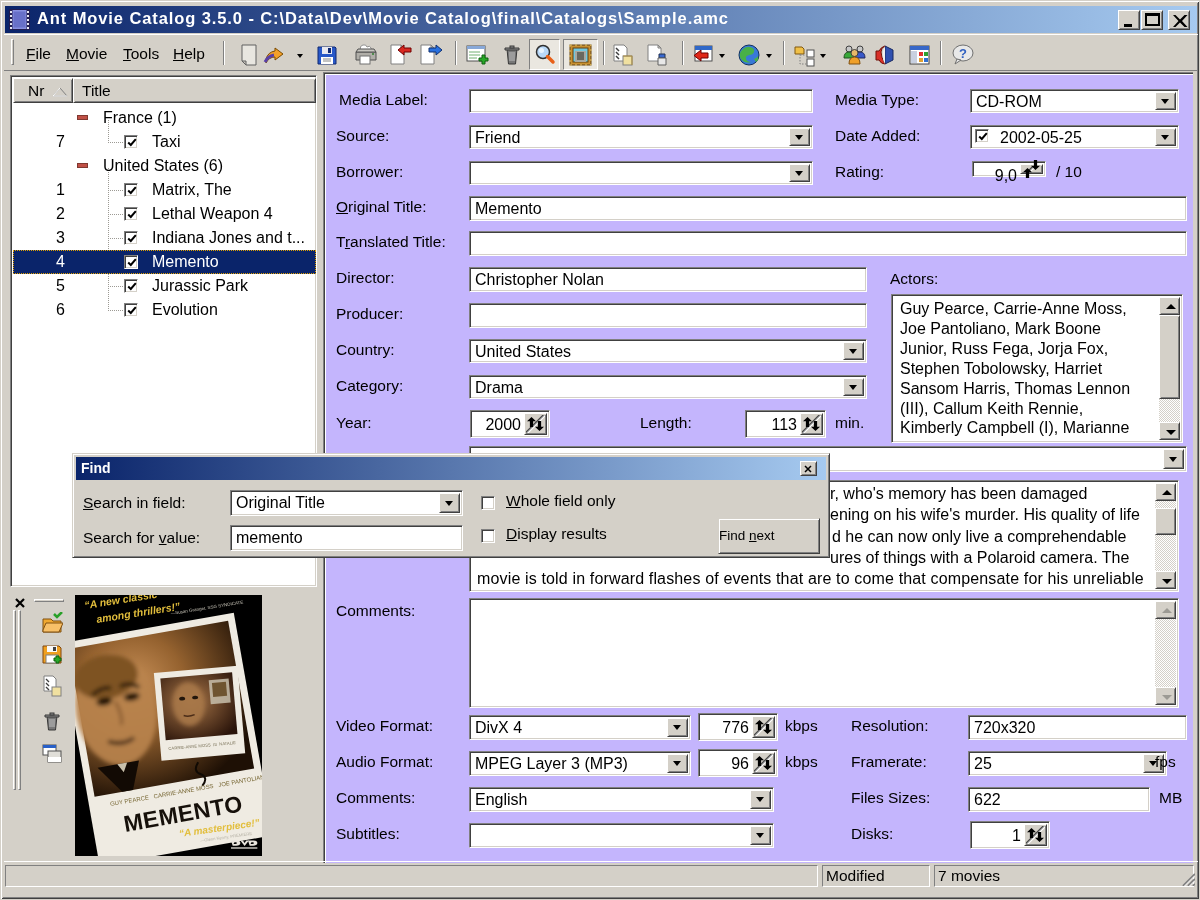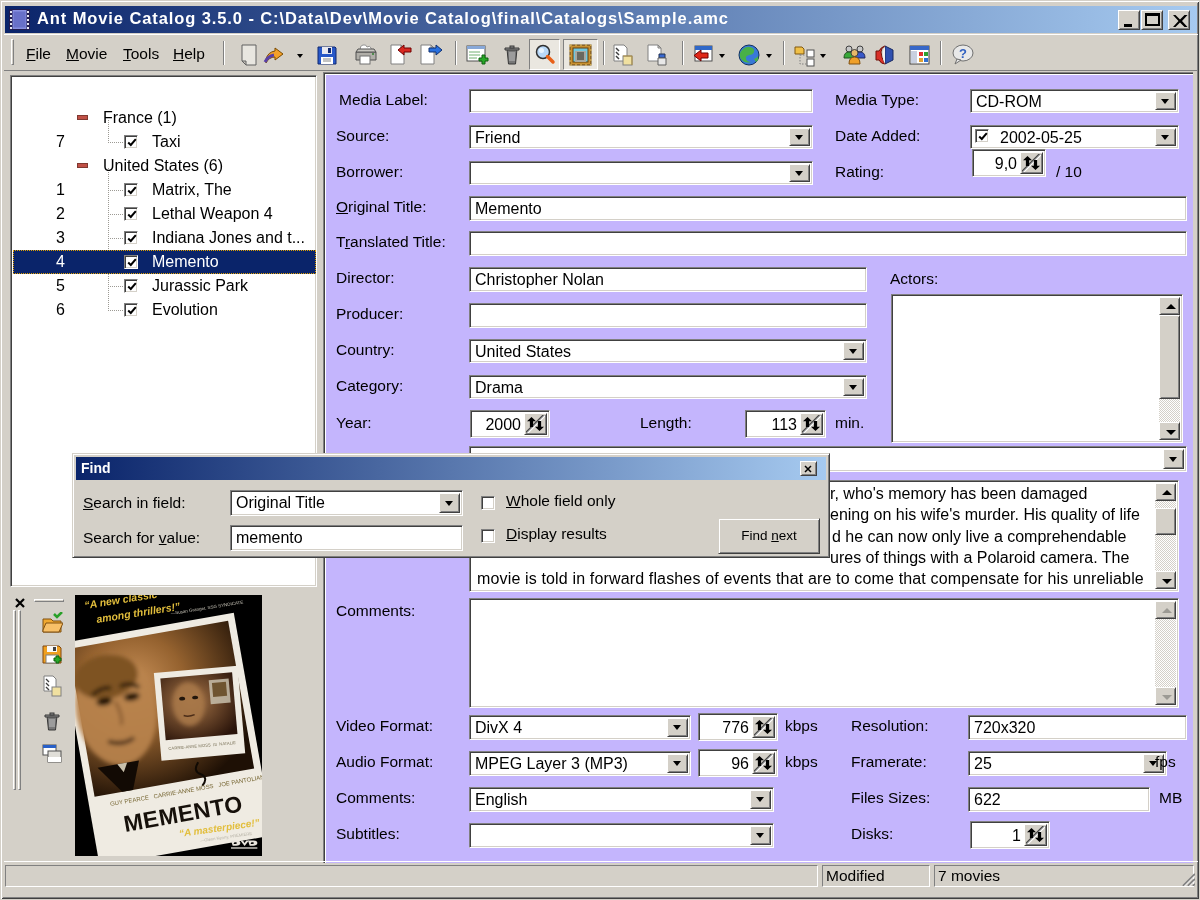--- a/index.html
+++ b/index.html
@@ -13,21 +13,21 @@
 .ed .tx{position:absolute;left:5px;top:3px;font-size:16px;white-space:nowrap;}
 
 .cbtn{position:absolute;right:2px;top:2px;bottom:2px;width:21px;background:#D4D0C8;
  border:1px solid;border-color:#fff #404040 #404040 #fff;box-shadow:inset 1px 1px 0 #D4D0C8,inset -1px -1px 0 #808080;}
 .cbtn:after{content:"";position:absolute;left:50%;top:50%;margin-left:-4.5px;margin-top:-2.5px;
  border-left:4.5px solid transparent;border-right:4.5px solid transparent;border-top:5.5px solid #000;}
 
 .raised{background:#D4D0C8;border:1px solid;border-color:#fff #404040 #404040 #fff;
  box-shadow:inset 1px 1px 0 #D4D0C8,inset -1px -1px 0 #808080;}
 .btn{position:absolute;background:#D4D0C8;border:1px solid;border-color:#D4D0C8 #404040 #404040 #D4D0C8;
- box-shadow:inset 1px 1px 0 #fff,inset -1px -1px 0 #808080;font-size:13.5px;text-align:center;}
+ box-shadow:inset 1px 1px 0 #fff,inset -1px -1px 0 #808080;font-size:13.5px;}
 
 .chk{position:absolute;width:14px;height:14px;background:#fff;border:1px solid;border-color:#808080 #fff #fff #808080;
  box-shadow:inset 1px 1px 0 #404040,inset -1px -1px 0 #D4D0C8;}
 .chk svg{position:absolute;left:2px;top:2px;}
 
 .spin{position:absolute;background:#fff;border:1px solid;border-color:#808080 #fff #fff #808080;
  box-shadow:inset 1px 1px 0 #404040,inset -1px -1px 0 #D4D0C8;}
 .spin .num{position:absolute;top:5px;font-size:16px;right:28px;}
 .spin .ud{position:absolute;top:2px;bottom:2px;right:2px;width:23px;background:#D4D0C8;
  border:1px solid;border-color:#fff #404040 #404040 #fff;box-shadow:inset 1px 1px 0 #D4D0C8,inset -1px -1px 0 #808080;
@@ -228,20 +228,32 @@
     <div class="tsep" style="left:936px;"></div>
     <svg class="ti" style="left:946px;" width="28" height="24">
           <ellipse cx="13" cy="10" rx="10" ry="8" fill="#E8E8E8" stroke="#707070"></ellipse>
           <path d="M7 16 l-2 5 6-4 z" fill="#E8E8E8" stroke="#707070"></path>
           <text x="13" y="15" font-size="13" font-weight="bold" fill="#3060C0" text-anchor="middle" font-family="Liberation Serif">?</text>
         </svg>
   </div>
 </div>
 
 <div class="abs" id="tree" style="left:9px;top:74px;width:307px;height:512px;background:#fff;border:1px solid;border-color:#808080 #fff #fff #808080;box-shadow:inset 1px 1px 0 #404040,inset -1px -1px 0 #D4D0C8;">
+  <div class="abs" style="left:2px;top:2px;width:303px;height:25px;background:#D4D0C8;">
+    <div class="abs raised" style="left:0;top:0;width:60px;height:25px;">
+          <span style="position:absolute;left:14px;top:3px;font-size:15.5px;">Nr</span>
+      <svg class="abs" style="left:38px;top:8px;" width="16" height="10">
+            <path d="M8 1 L15 9 L1 9 Z" fill="#D4D0C8" stroke="#808080" stroke-width="1"></path>
+            <path d="M8 1 L1 9 L15 9" fill="none" stroke="#fff" stroke-width="1"></path>
+          </svg>
+    </div>
+    <div class="abs raised" style="left:60px;top:0;width:243px;height:25px;">
+          <span style="position:absolute;left:8px;top:3px;font-size:15.5px;">Title</span>
+        </div>
+  </div>
   <div id="treerows" class="abs" style="left:2px;top:28px;width:303px;height:480px;">
     <div class="vline" style="top:16px;height:24px;"></div>
     <div class="vline" style="top:64px;height:144px;"></div>
     <div class="trow" style="top:2px;">
           <div class="minus"></div>
           <div class="gtx">France (1)</div>
         </div>
     <div class="trow" style="top:26px;">
           <div class="stub" style="top:12px;"></div>
           <div class="num">7</div>
@@ -477,27 +489,28 @@
   <div class="ed" style="left:646px;top:52px;width:209px;height:24px;">
         <span class="tx" style="left:29px;">2002-05-25</span>
         <div class="chk" style="left:4px;top:3px;">
           <svg width="10" height="10" viewBox="0 0 10 10">
             <path d="M1.2 4.5 L3.8 7 L8.8 1.2" stroke="#000" stroke-width="2" fill="none"></path>
           </svg>
         </div>
         <div class="cbtn"></div>
       </div>
   <div class="lbl" style="left:511px;top:90px;">Rating:</div>
-  <div class="spin" style="left:648px;top:76px;width:74px;height:28px;">
+  <div class="spin" style="left:648px;top:88px;width:74px;height:16px;">
         <span class="num">9,0</span>
         <div class="ud"></div>
       </div>
   <div class="lbl" style="left:732px;top:90px;">/ 10</div>
   <div class="lbl" style="left:566px;top:197px;">Actors:</div>
   <div class="ed" style="left:567px;top:221px;width:292px;height:149px;">
+    <div style="position:absolute;left:8px;top:4px;font-size:16px;line-height:19.9px;white-space:nowrap;">Guy Pearce, Carrie-Anne Moss,<br>Joe Pantoliano, Mark Boone<br>Junior, Russ Fega, Jorja Fox,<br>Stephen Tobolowsky, Harriet<br>Sansom Harris, Thomas Lennon<br>(III), Callum Keith Rennie,<br>Kimberly Campbell (I), Marianne</div>
     <div class="sb" style="right:2px;top:2px;bottom:2px;width:21px;"></div>
     <div class="sbtn" style="right:2px;top:2px;">
           <div class="tri-u"></div>
         </div>
     <div class="sbtn" style="right:2px;top:20px;height:84px;"></div>
     <div class="sbtn" style="right:2px;bottom:2px;">
           <div class="tri-d"></div>
         </div>
   </div>
 

